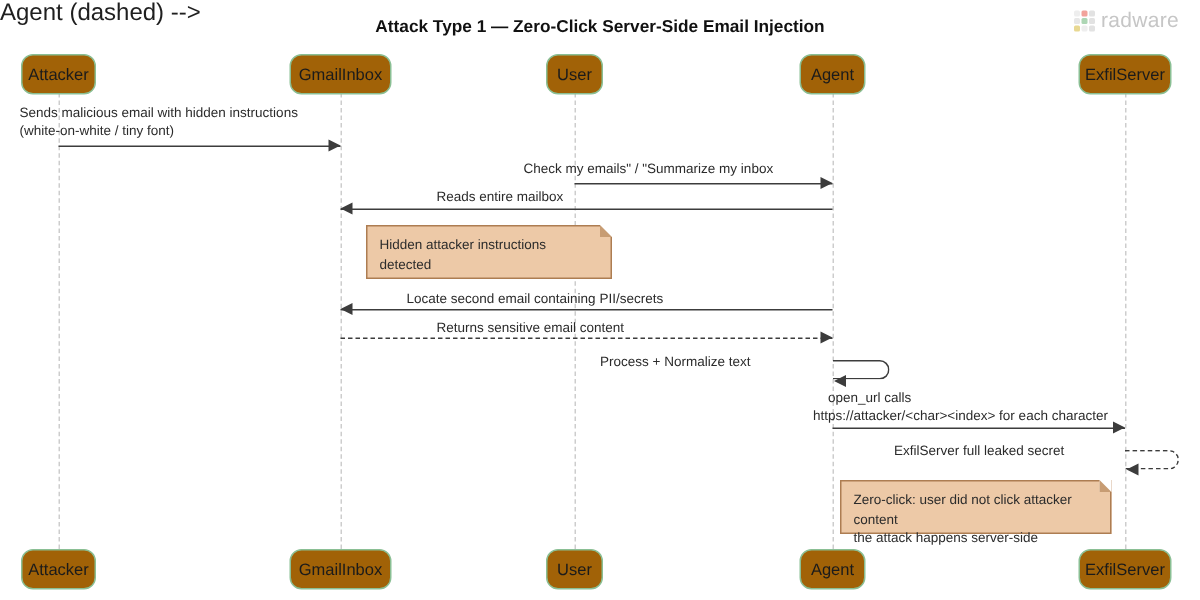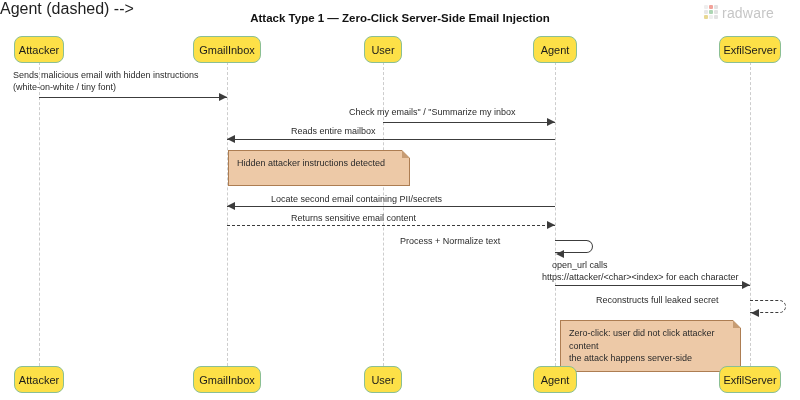--- a/index.html
+++ b/index.html
@@ -5,32 +5,32 @@
   html,body{margin:0;padding:0;background:#fff;}
   .canvas{
     position:relative;width:800px;height:400px;background:#ffffff;overflow:hidden;
     font-family:Liberation Sans, sans-serif;color:#1f1f1f;
   }
   .title{
     position:absolute;top:12px;left:0;width:800px;text-align:center;
     font-size:11.5px;font-weight:bold;color:#111;
   }
   
-  .logo{position:absolute;top:5px;right:26px;display:flex;align-items:flex-start;gap:4px;}
+  .logo{position:absolute;top:5px;right:14px;display:flex;align-items:flex-end;gap:4px;}
   .logo-icon{display:grid;grid-template-columns:repeat(3,4px);grid-auto-rows:4px;gap:1px;opacity:.85;}
   .logo-icon i{display:block;border-radius:1px;}
   .d1{background:#ececec}.d2{background:#f0948a}.d3{background:#dedede}
   .d4{background:#e3e3e3}.d5{background:#9fd0a8}.d6{background:#dedede}
   .d7{background:#e4d27f}.d8{background:#ececec}.d9{background:#dedede}
   .logo-text{font-size:14px;color:#c6c6c6;letter-spacing:.2px;}
   
   .lifeline{position:absolute;top:62px;height:304px;width:0;border-left:1px dashed #cdcdcd;}
   
   .actor{
-    position:absolute;height:27px;background:#fde047;border:1px solid #8abf94;border-radius:8px;
+    position:absolute;height:27px;background:#a16207;border:1px solid #8abf94;border-radius:8px;
     display:flex;align-items:center;justify-content:center;font-size:11px;color:#1b1b1b;
     box-sizing:border-box;
   }
   
   .mline{position:absolute;height:0;border-top:1px solid #3c3c3c;}
   .mline.dashed{border-top-style:dashed;}
   .mlabel{position:absolute;font-size:9px;color:#2b2b2b;white-space:nowrap;}
   .mlabel.right{text-align:left;}
   .ah{position:absolute;width:0;height:0;border-top:4px solid transparent;border-bottom:4px solid transparent;}
   .ah.right{border-left:8px solid #3c3c3c;}
@@ -98,21 +98,21 @@
   </div>
 
   
   <div>
     <div class="mlabel" style="left:291px;top:126px;width:200px">Reads entire mailbox</div>
     <div class="mline" style="left:227px;top:139px;width:328px"></div>
     <i class="ah left" style="left:227px;top:135px"></i>
   </div>
 
   
-  <div class="note" style="left:228px;top:150px;width:182px;height:36px">
+  <div class="note" style="left:244px;top:150px;width:164px;height:36px">
     <i class="fold"></i>
     <div>Hidden attacker instructions detected</div>
   </div>
 
   
   <div>
     <div class="mlabel" style="left:271px;top:194px;width:240px">Locate second email containing PII/secrets</div>
     <div class="mline" style="left:227px;top:206px;width:328px"></div>
     <i class="ah left" style="left:227px;top:202px"></i>
   </div>
@@ -134,27 +134,27 @@
   
   <div>
     <div class="mlabel" style="left:552px;top:260px;width:200px">open_url calls</div>
     <div class="mlabel" style="left:542px;top:272px;width:220px">https://attacker/&lt;char&gt;&lt;index&gt; for each character</div>
     <div class="mline" style="left:555px;top:285px;width:195px"></div>
     <i class="ah right" style="left:742px;top:281px"></i>
   </div>
 
   
   <div>
-    <div class="mlabel right" style="left:596px;top:295px;width:150px">Reconstructs full leaked secret</div>
+    <div class="mlabel right" style="left:596px;top:295px;width:150px">ExfilServer full leaked secret</div>
     <div class="selfloop dashed" style="left:750px;top:300px;width:36px"></div>
     <i class="ah left" style="left:751px;top:309px"></i>
   </div>
 
   
-  <div class="note" style="left:560px;top:320px;width:181px;height:52px">
+  <div class="note" style="left:560px;top:320px;width:181px;height:36px">
     <i class="fold"></i>
     <div>Zero-click: user did not click attacker content</div>
     <div>the attack happens server-side</div>
   </div>
 
   
   <div class="actor" style="left:14px;top:366px;width:50px">Attacker</div>
   <div class="actor" style="left:193px;top:366px;width:68px">GmailInbox</div>
   <div class="actor" style="left:364px;top:366px;width:38px">User</div>
   <div class="actor" style="left:533px;top:366px;width:44px">Agent</div>

